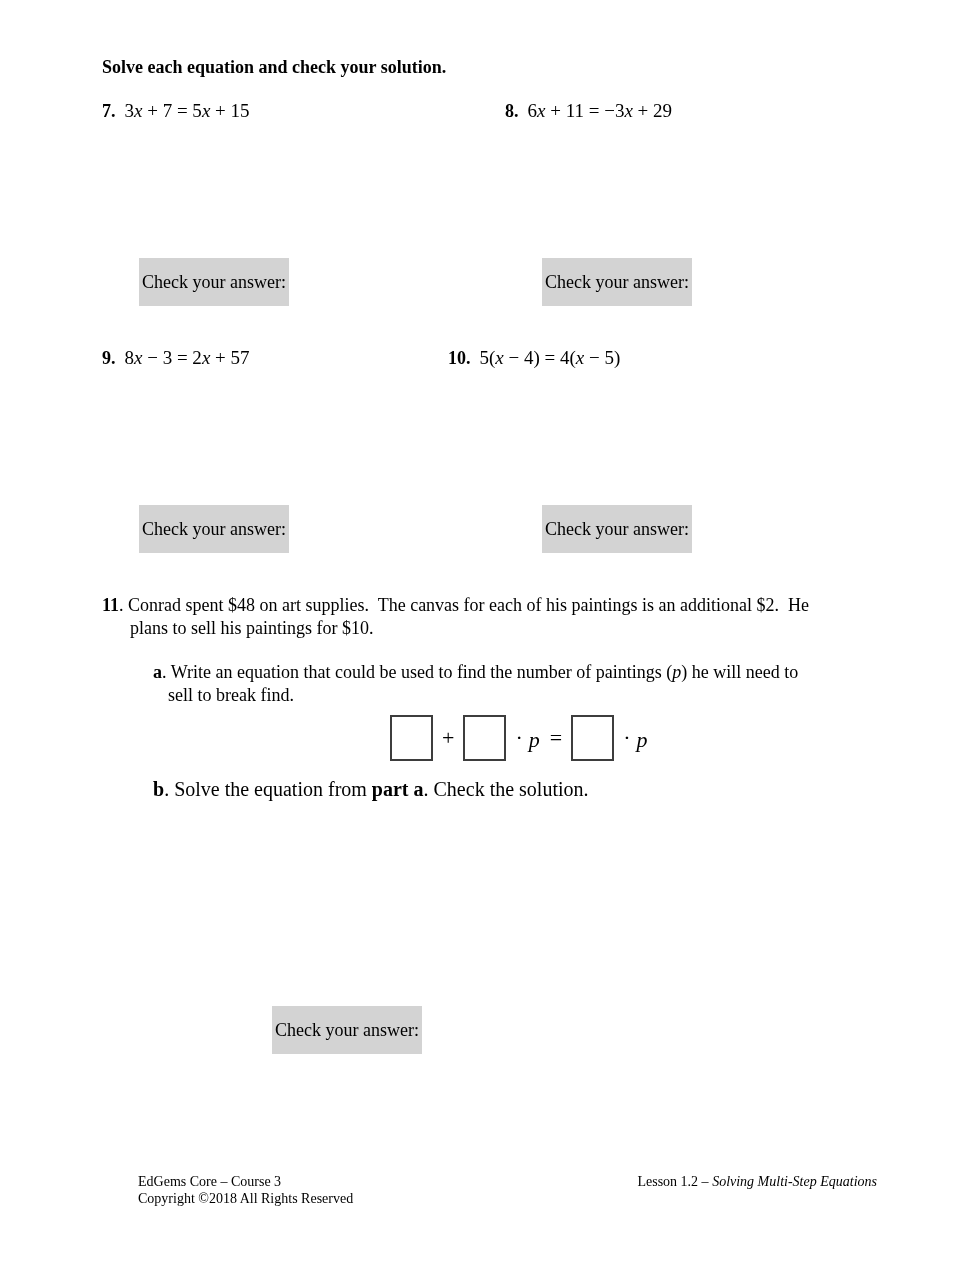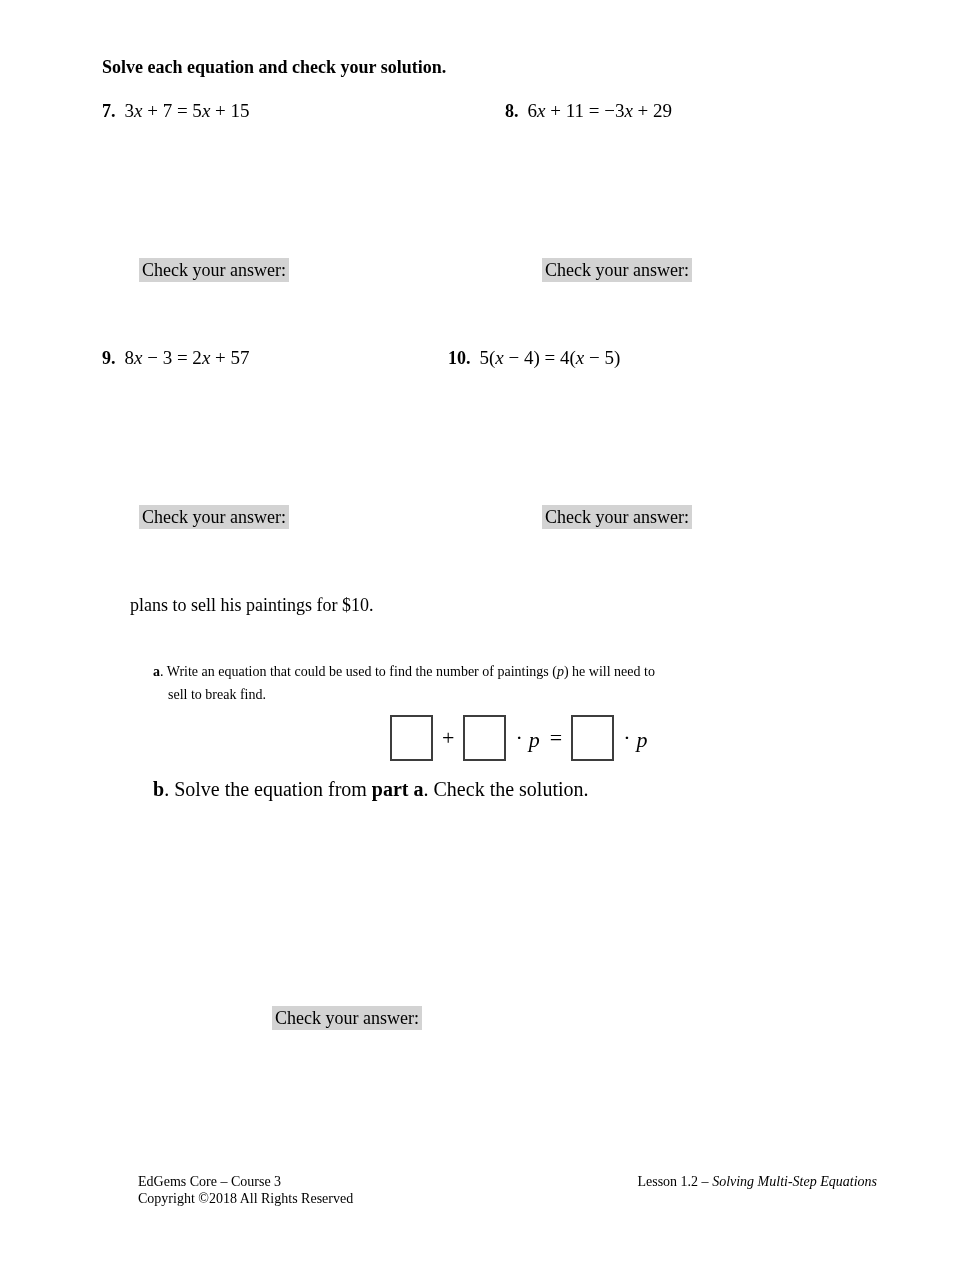--- a/index.html
+++ b/index.html
@@ -16,32 +16,32 @@
 
   .problem{position:absolute;font-size:19px;white-space:nowrap;}
   .problem .num{font-weight:bold;font-size:18px;margin-right:9px;}
   #p7{left:102px;top:100px;}
   #p8{left:505px;top:100px;}
   #p9{left:102px;top:347px;}
   #p10{left:448px;top:347px;}
 
   .check-label{
     position:absolute;font-size:18px;line-height:22px;
-    background:var(--highlight,#d3d3d3);padding:1px 3px;white-space:nowrap;
+    background:var(--highlight,#d3d3d3);padding:13px 3px;white-space:nowrap;
   }
   #check7{left:139px;top:258px;}
   #check8{left:542px;top:258px;}
   #check9{left:139px;top:505px;}
   #check10{left:542px;top:505px;}
   #check11{left:272px;top:1006px;}
 
   .p11{position:absolute;left:102px;top:594px;font-size:18px;line-height:22.5px;width:790px;}
   .p11 .line2{padding-left:28px;}
 
-  .part-a{position:absolute;left:153px;top:661px;font-size:14px;line-height:22.5px;width:720px;}
+  .part-a{position:absolute;left:153px;top:661px;font-size:18px;line-height:22.5px;width:720px;}
   .part-a .line2{padding-left:15px;}
 
   .eq-row{
     position:absolute;left:390px;top:713px;height:50px;
     display:flex;align-items:center;font-size:22px;
   }
   .eq-box{
     width:39px;height:42px;background:#fff;
     border:2px solid var(--box-border,#3d3d3d);
   }
@@ -75,20 +75,21 @@
   <span class="num">9.</span><span><span>8</span><span class="it">x</span><span> − 3 = 2</span><span class="it">x</span><span> + 57</span></span>
 </div>
 <div class="problem" id="p10">
   <span class="num">10.</span><span><span>5(</span><span class="it">x</span><span> − 4) = 4(</span><span class="it">x</span><span> − 5)</span></span>
 </div>
 
 <div class="check-label" id="check9">Check your answer:</div>
 <div class="check-label" id="check10">Check your answer:</div>
 
 <div class="p11">
+  <div class="line1 pre"><span class="bold">11</span><span class="pre">. </span><span class="pre">Conrad spent $48 on art supplies.  The canvas for each of his paintings is an additional $2.  He</span></div>
   <div class="line2 pre">plans to sell his paintings for $10.</div>
 </div>
 
 <div class="part-a">
   <div class="line1 pre"><span class="bold">a</span><span class="pre">. </span><span class="pre"><span>Write an equation that could be used to find the number of paintings (</span><span class="it">p</span><span>) he will need to</span></span></div>
   <div class="line2">sell to break find.</div>
 </div>
 
 <div class="eq-row">
   <div class="eq-box"></div>

